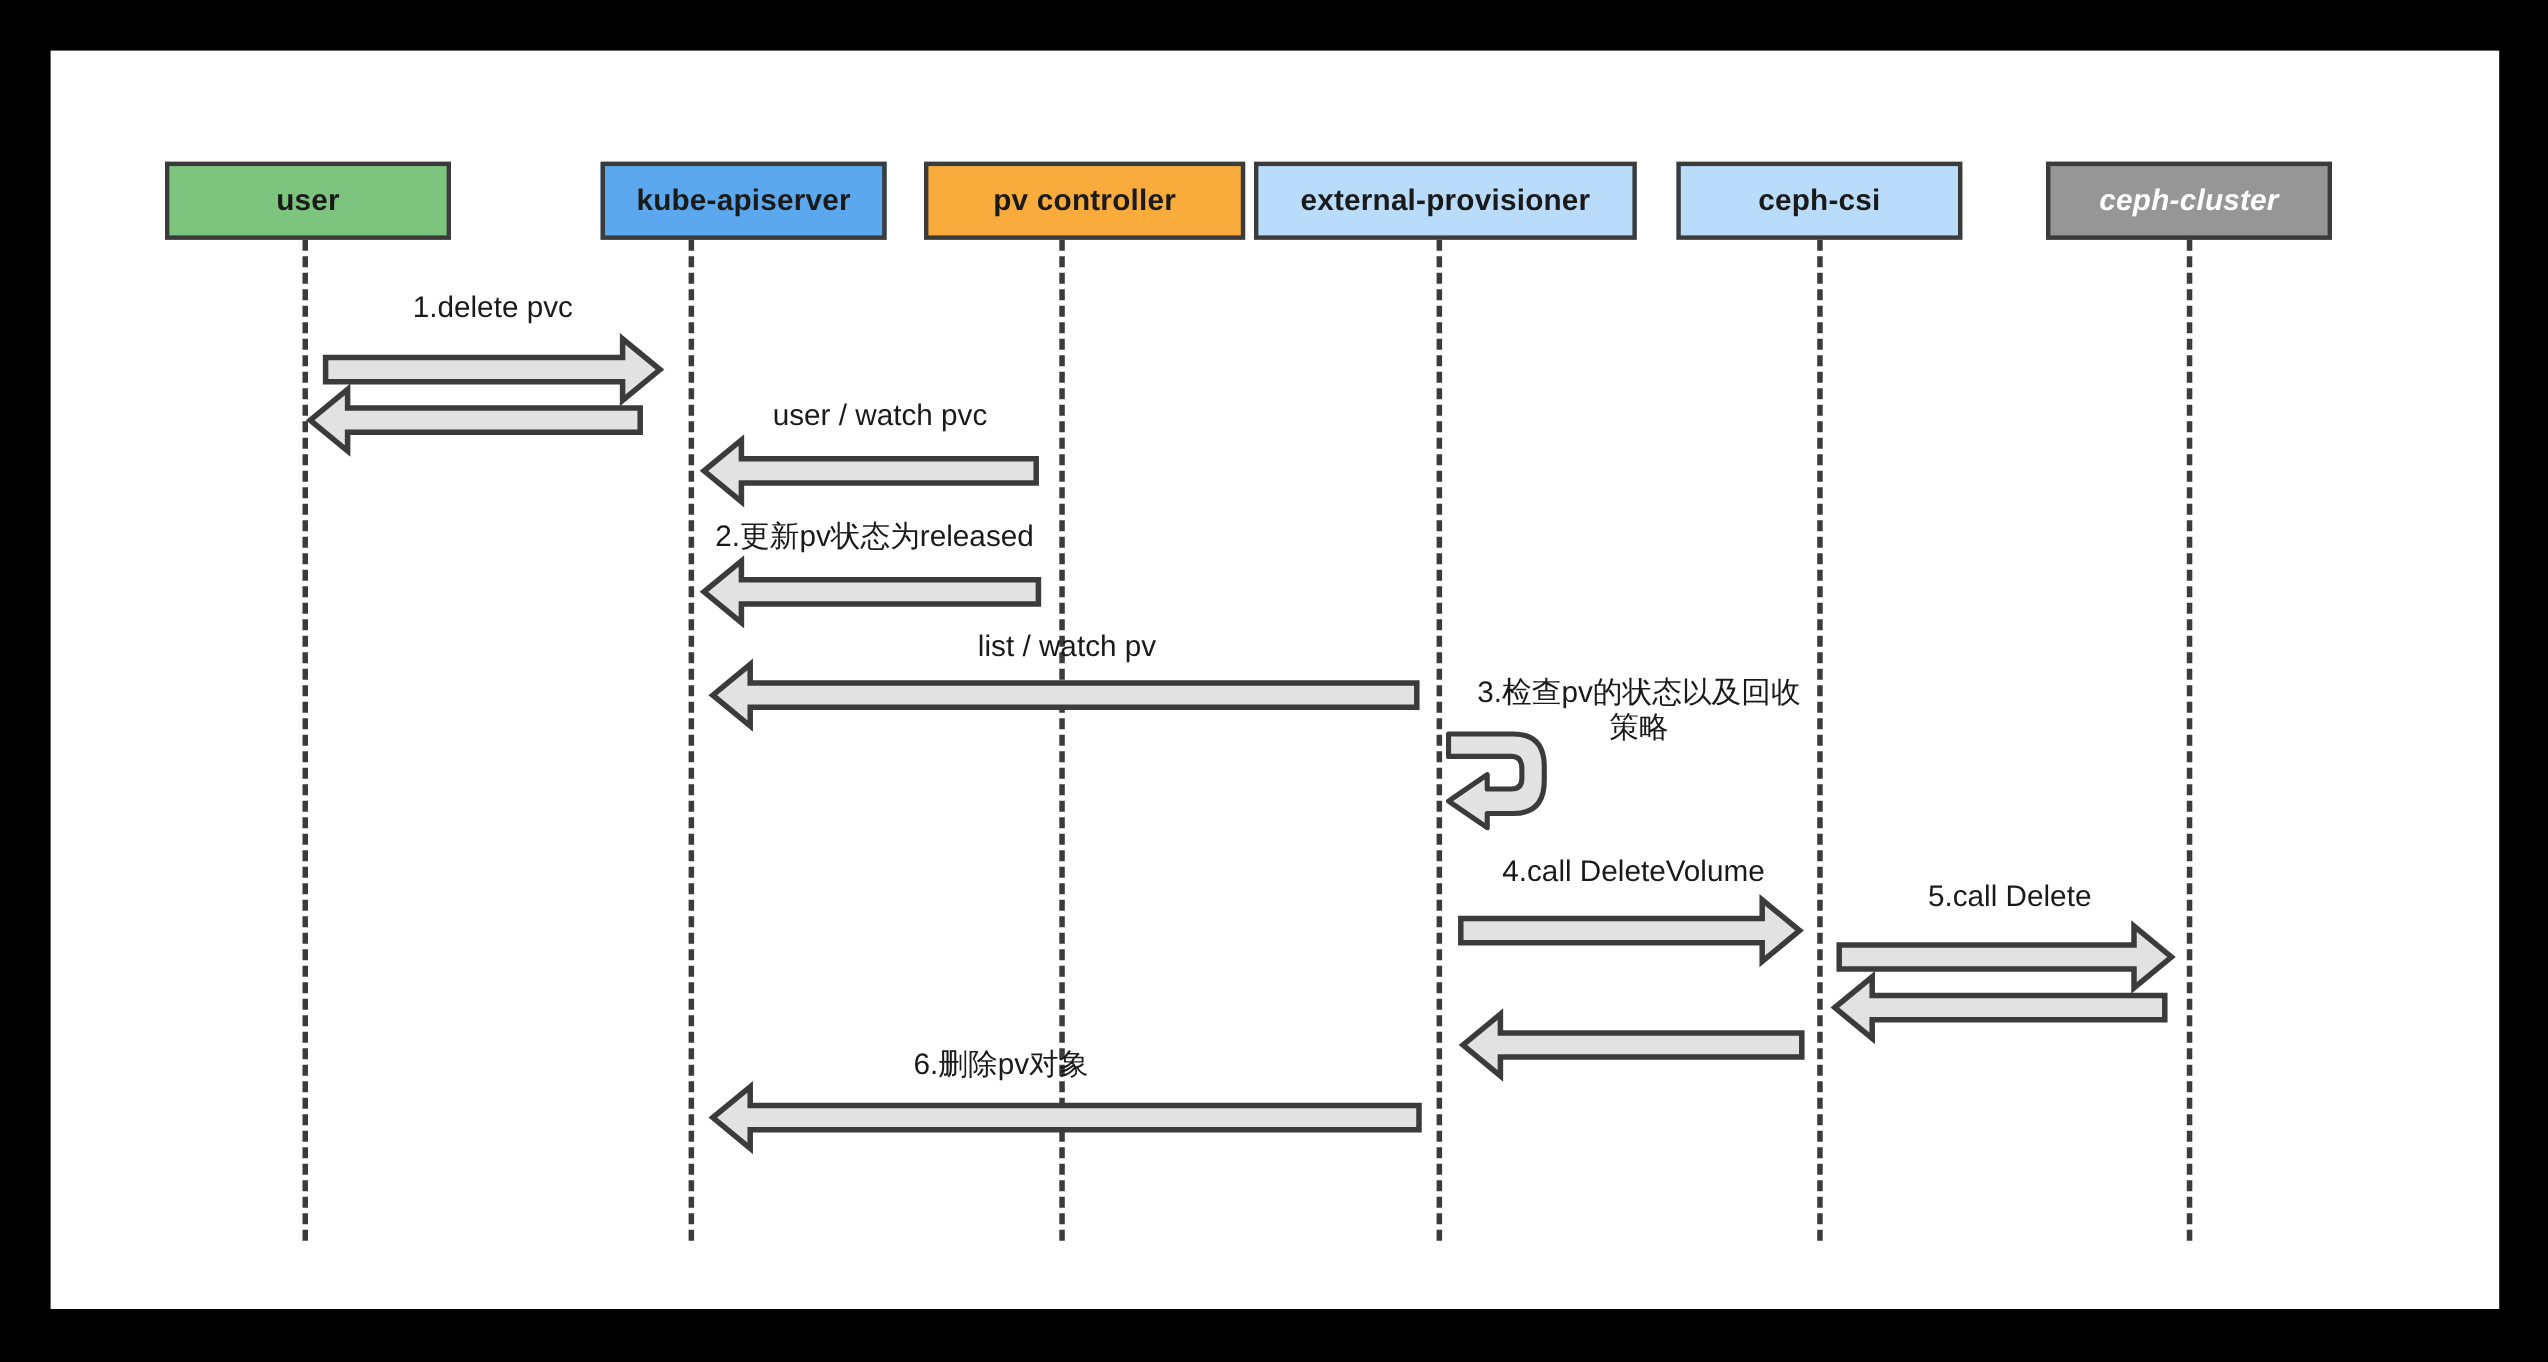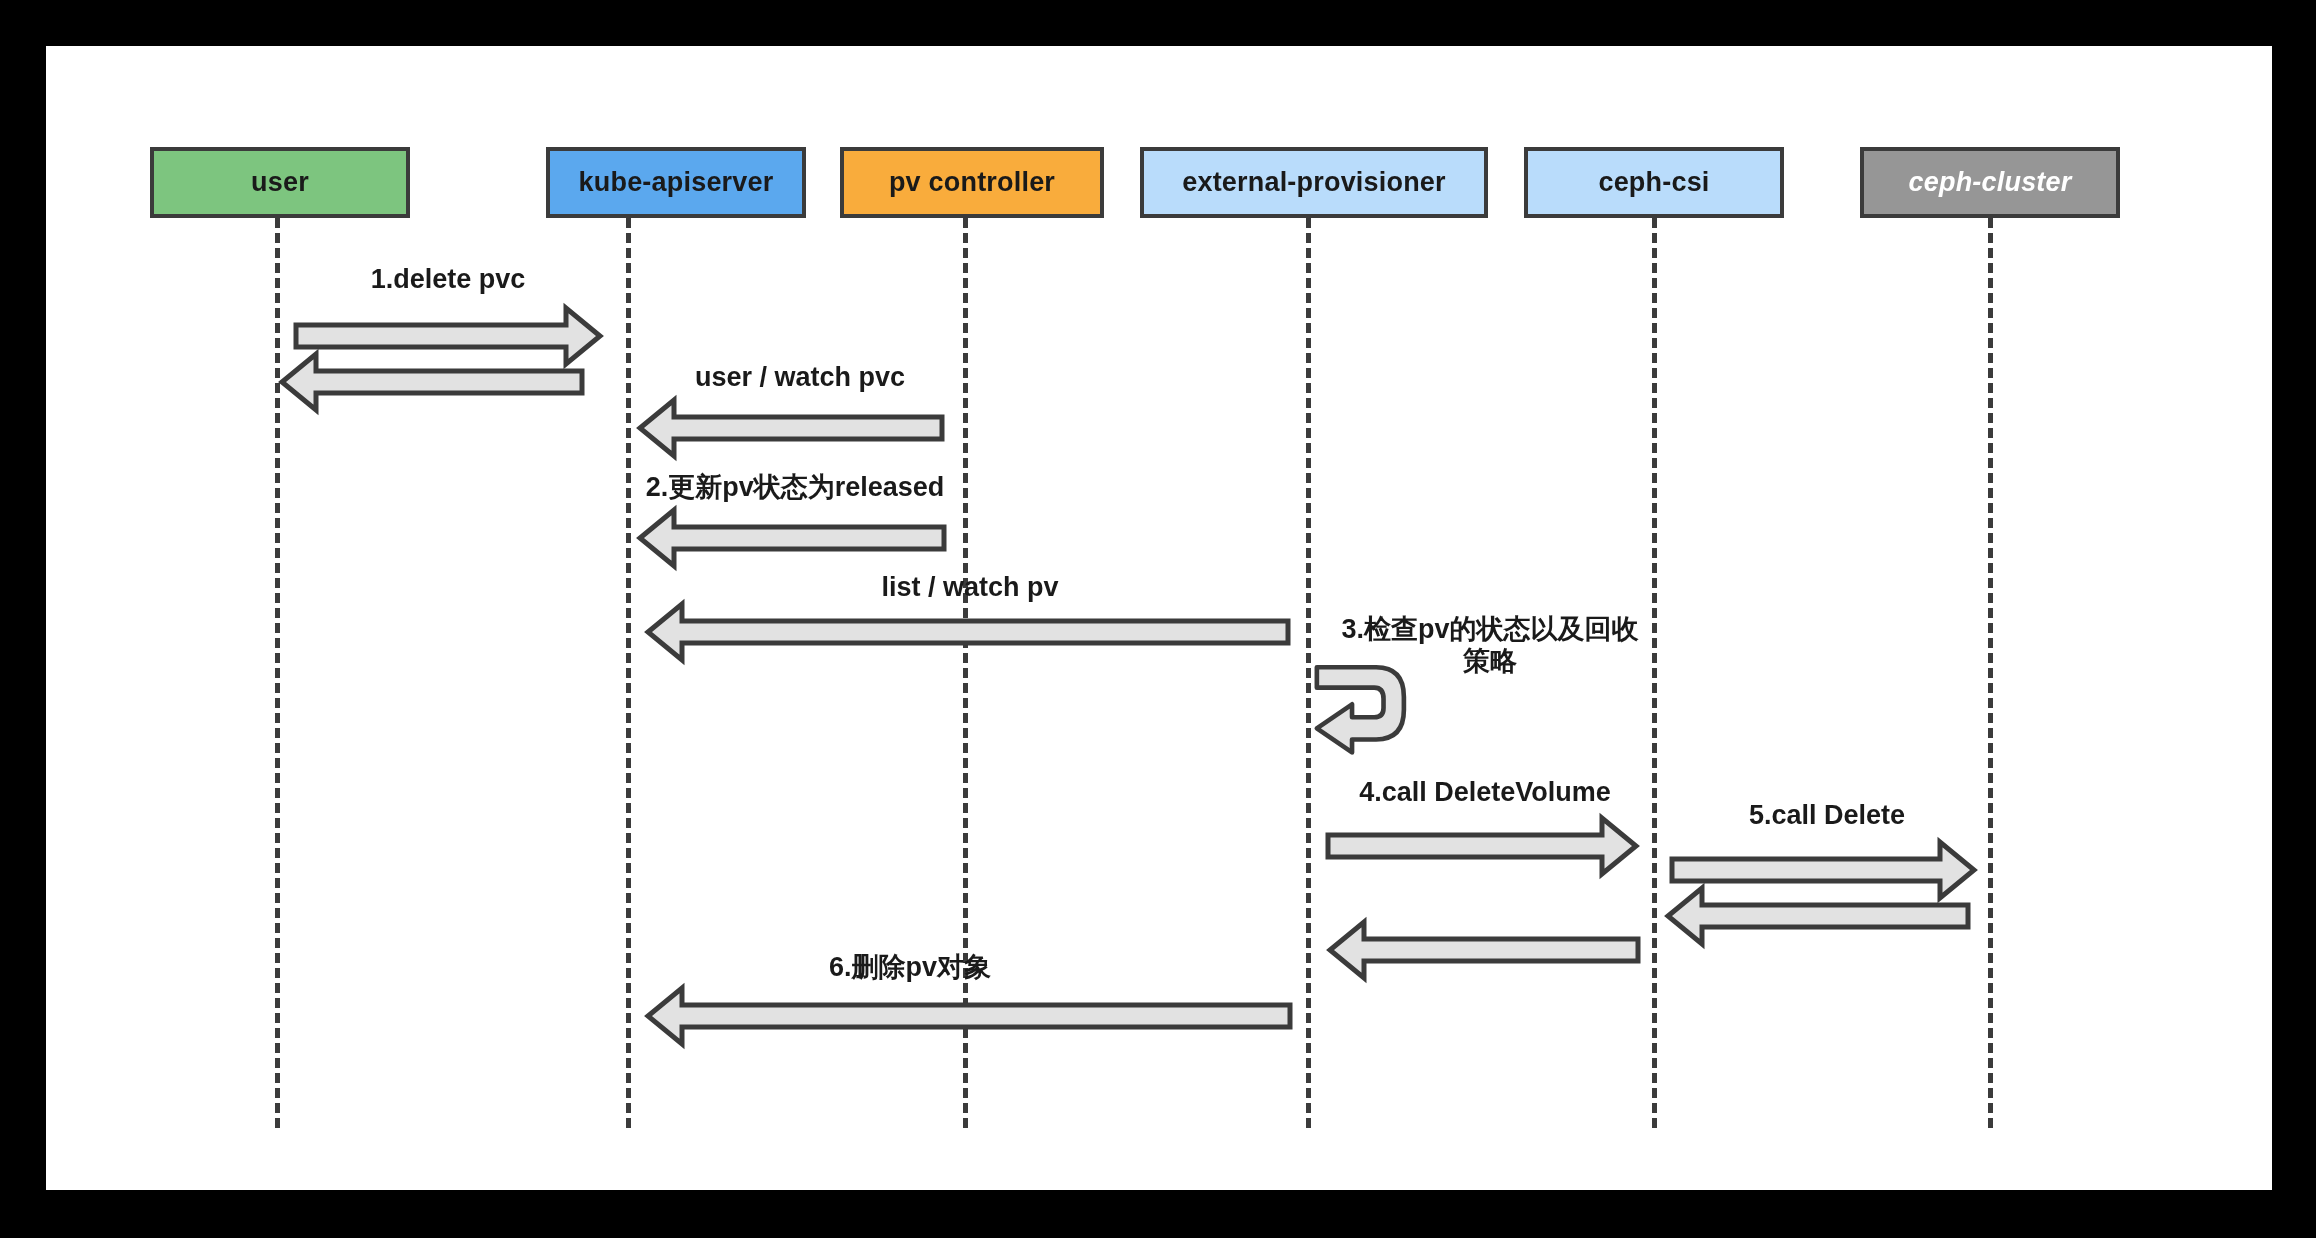--- a/index.html
+++ b/index.html
@@ -24,21 +24,21 @@
     border:4px solid #3b3b3b;
     display:flex;align-items:center;justify-content:center;
     font-weight:bold;font-size:27px;
     color:#1a1a1a;letter-spacing:.2px;
     text-align:center;
     line-height:1.1;
   }
   .actor-box.dark-label{color:#ffffff;font-style:italic;}
   .msg-label{
     position:absolute;
-    font-weight:bold;font-size:27px;color:#1a1a1a;
+    font-weight:normal;font-size:27px;color:#1a1a1a;
     text-align:center;line-height:1.18;
     white-space:pre-line;
   }
   .arrow{position:absolute;}
   .arrow svg{display:block;overflow:visible;}
 </style>
 </head>
 <body>
 
 <div id="frame">
@@ -53,21 +53,21 @@
         <div class="lifeline" style="left: 1942px; top: 172px; height: 910px;"></div>
       </div>
 
     <div id="actors">
         <div class="actor-box" style="left: 104px; top: 101px; width: 260px; height: 71px; background-color: rgb(125, 197, 127); align-items: center;">
           <span>user</span>
         </div>
         <div class="actor-box" style="left: 452px; top: 101px; width: 260px; height: 71px; background-color: rgb(91, 168, 238); margin-left: 48px;">
           <span>kube-apiserver</span>
         </div>
-        <div class="actor-box" style="left: 794px; top: 101px; width: 264px; height: 71px; background-color: rgb(249, 172, 60);">
+        <div class="actor-box" style="left: 794px; top: 101px; width: 292px; height: 71px; background-color: rgb(249, 172, 60);">
           <span>pv controller</span>
         </div>
         <div class="actor-box" style="left: 1094px; top: 101px; width: 348px; height: 71px; background-color: rgb(185, 220, 251);">
           <span>external-provisioner</span>
         </div>
         <div class="actor-box" style="left: 1478px; top: 101px; width: 260px; height: 71px; background-color: rgb(185, 220, 251);">
           <span>ceph-csi</span>
         </div>
         <div class="actor-box dark-label" style="left: 1814px; top: 101px; width: 260px; height: 71px; background-color: rgb(150, 150, 150);">
           <span>ceph-cluster</span>

